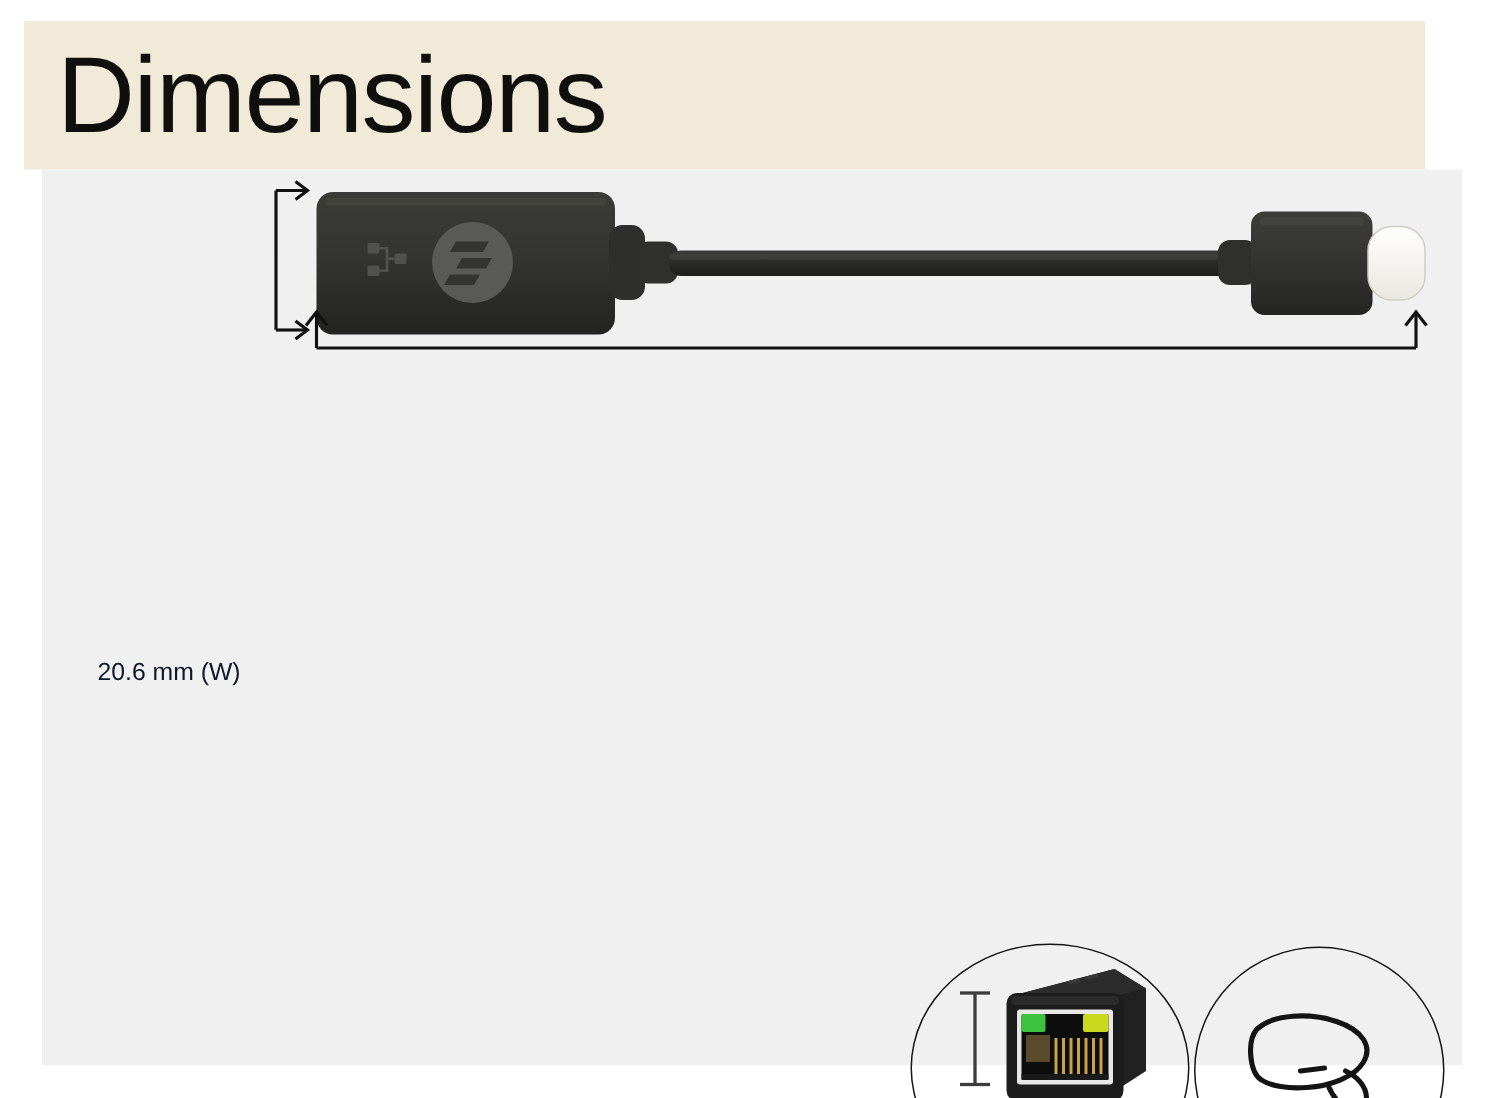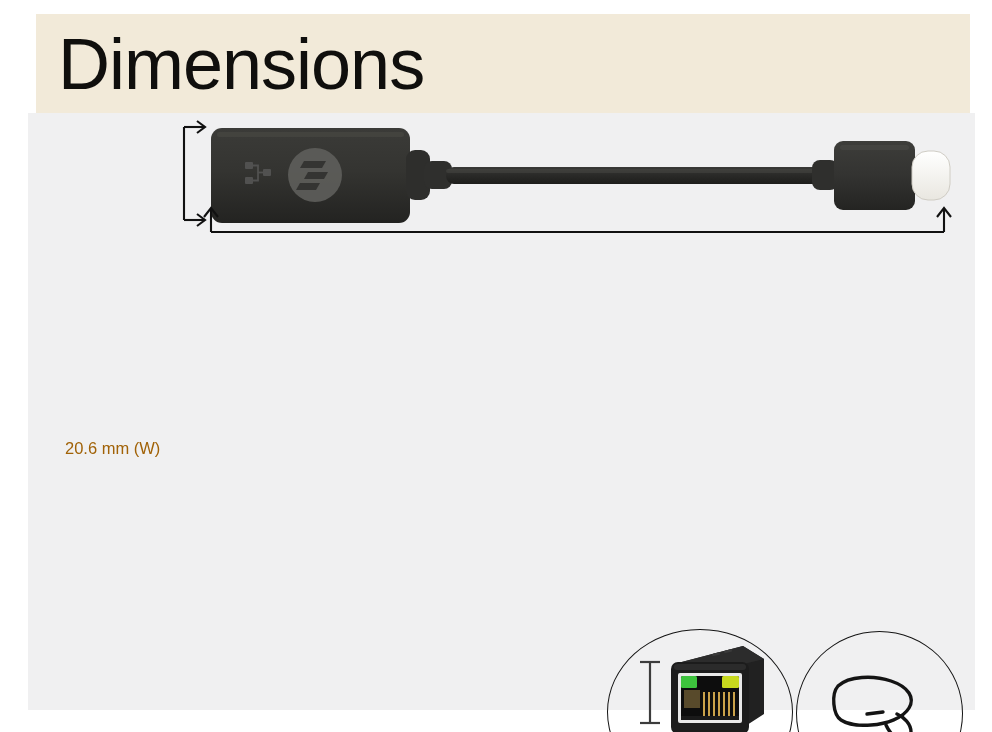--- a/index.html
+++ b/index.html
@@ -14,21 +14,21 @@
     position: relative;
     width: 992px;
     height: 732px;
     background: #ffffff;
     overflow: hidden;
   }
 
   
   #header-band {
     position: absolute;
-    left: 36px;
+    left: 16px;
     top: 14px;
     width: 934px;
     height: 99px;
     background: #f2ead9;
   }
   #page-title {
     position: absolute;
     left: 22px;
     top: 50%;
     transform: translateY(-50%);
@@ -57,21 +57,21 @@
     top: 0;
     width: 947px;
     height: 360px;
   }
   #adapter-svg { display: block; }
 
   
   .dim-label {
     position: absolute;
     font-size: 16.5px;
-    color: #a16207;
+    color: #0f172a;
     white-space: nowrap;
   }
   #width-label {
     left: 37px;
     top: 326px;
   }
   #length-label {
     left: 0;
     right: 0;
     top: 425px;

